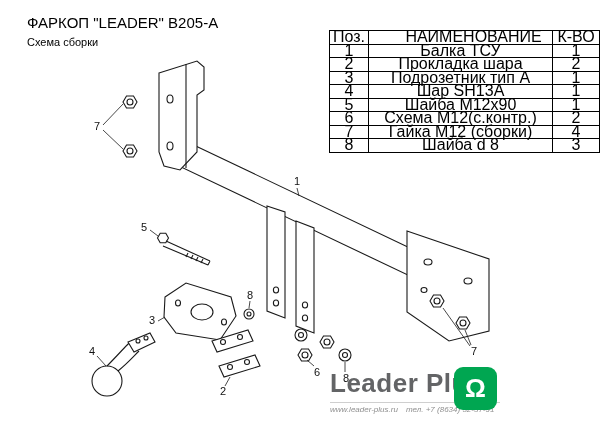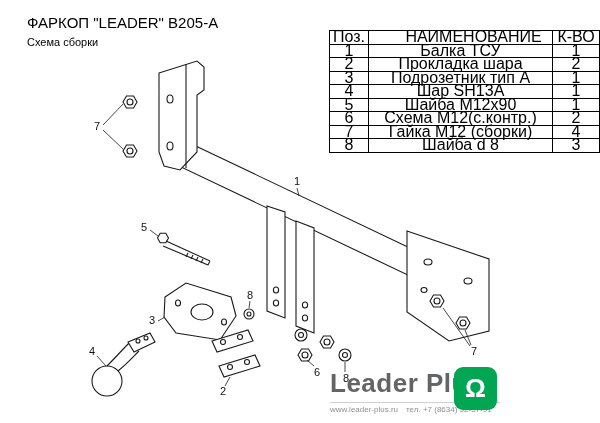--- a/index.html
+++ b/index.html
@@ -27,21 +27,21 @@
   .callout{font-family:"Liberation Sans",sans-serif;font-size:11px;fill:#111;text-anchor:middle;}
 
   
   #footer{position:absolute;left:330px;top:368px;width:258px;height:50px;}
   #brand{font-size:26px;font-weight:bold;color:#636466;letter-spacing:0.5px;}
   #logo-box{position:absolute;left:124px;top:-1px;width:43px;height:43px;background:#00A651;
             border-radius:9px;display:flex;align-items:center;justify-content:center;
             color:#fff;font-size:26px;font-weight:bold;}
   #contact{margin-top:3px;width:170px;border-top:1px solid #cfcfcf;padding-top:2px;
            font-size:8px;color:#8f8f8f;white-space:nowrap;}
-  #contact span{margin-right:8px;}
+  #contact span{margin-right:8px;font-style:italic;}
 </style>
 </head>
 <body>
 
 <div id="page">
 
   <div id="header">
     <div id="doc-title">ФАРКОП "LEADER" B205-A</div>
     <div id="doc-subtitle">Схема сборки</div>
   </div>

